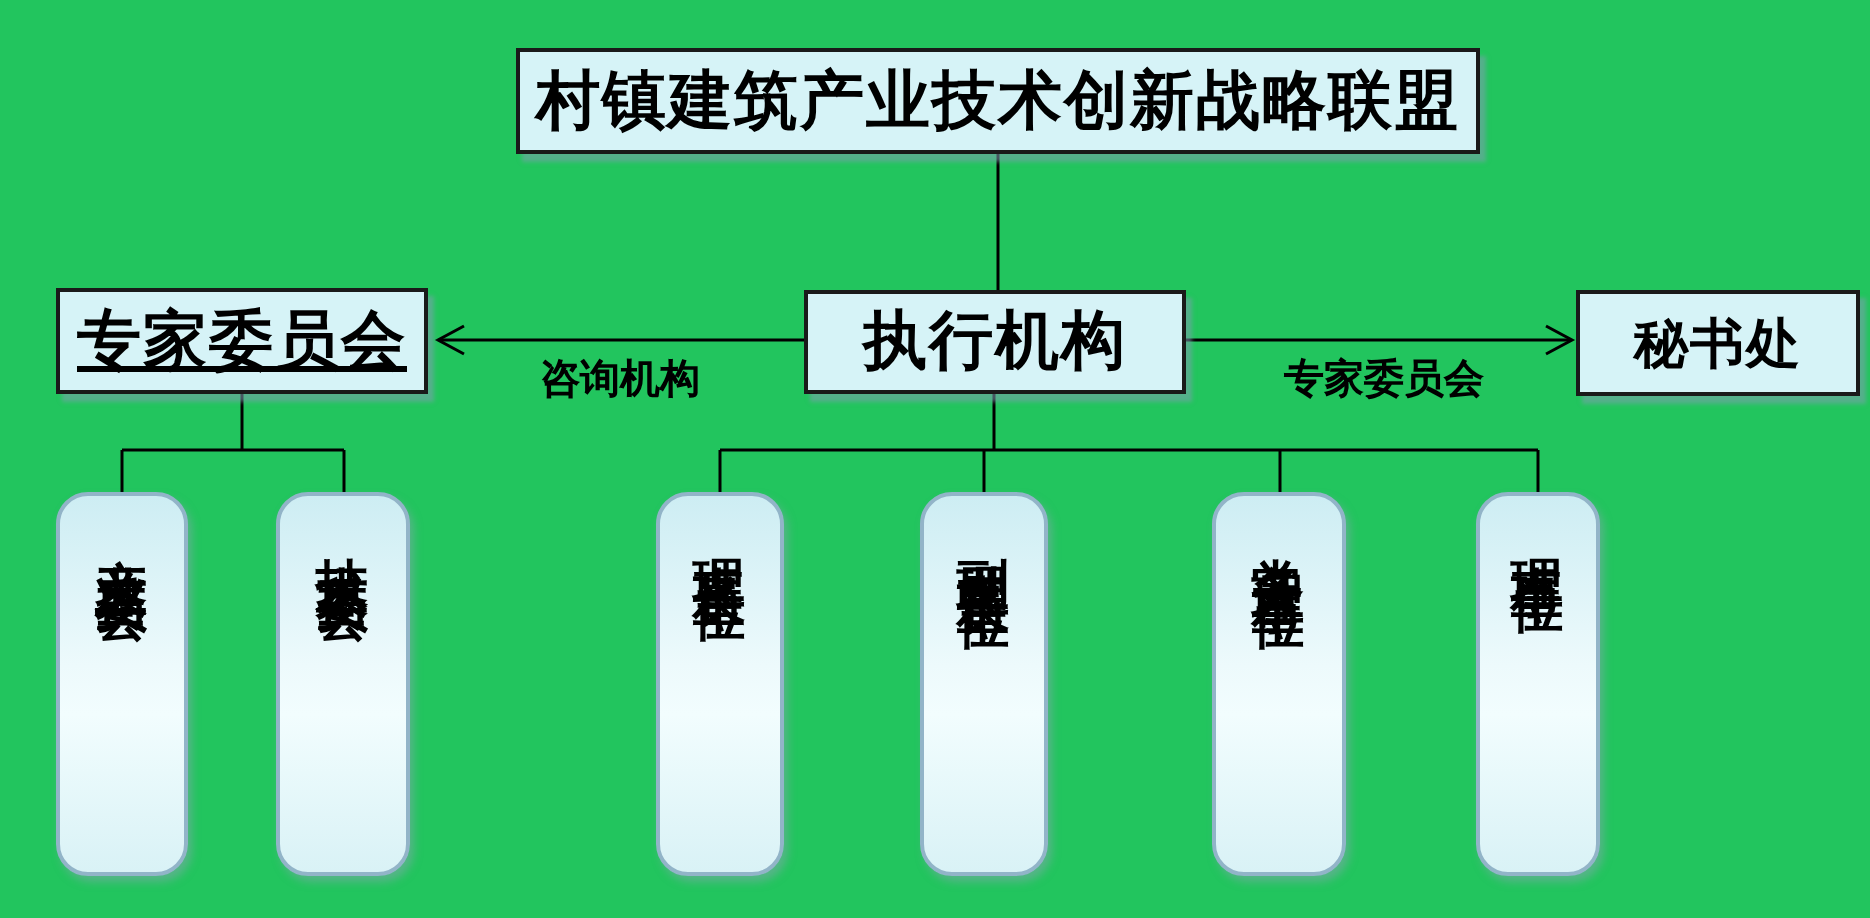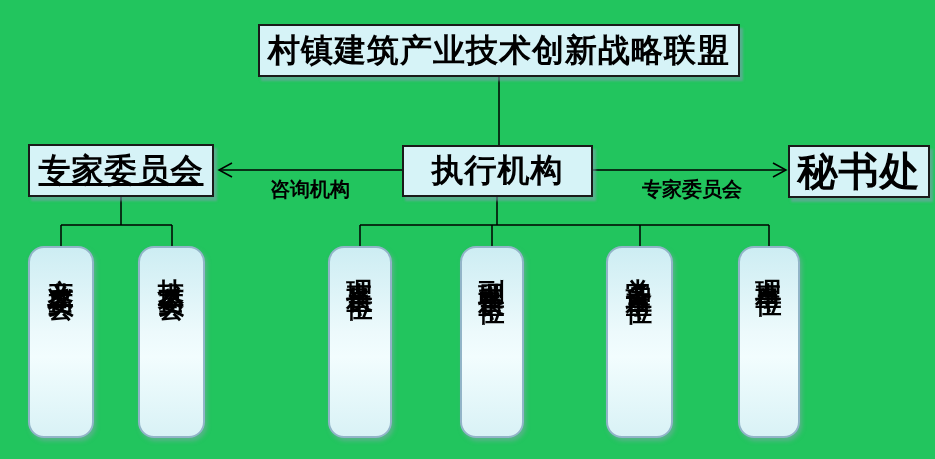--- a/index.html
+++ b/index.html
@@ -12,21 +12,21 @@
   .rect {
     position:absolute; box-sizing:border-box;
     background:#d6f3f7; border:2px solid #1a1a1a;
     box-shadow:3px 4px 2px rgba(128,158,176,0.55);
     display:flex; align-items:center; justify-content:center;
     font-weight:700; color:#000; letter-spacing:1px; white-space:nowrap;
   }
   .rect-root      { left:258px; top:24px;  width:482px; height:53px; font-size:32px; }
   .rect-expert    { left:28px;  top:144px; width:186px; height:53px; font-size:32px;text-decoration:underline; }
   .rect-council   { left:402px; top:145px; width:191px; height:52px; font-size:32px; }
-  .rect-secretary { left:788px; top:145px; width:142px; height:53px; font-size:40px; }
+  .rect-secretary { left:788px; top:145px; width:142px; height:53px; font-size:27px; }
 
   .arrow-label {
     position:absolute; top:136px; width:150px; text-align:center;
     font-family:"Liberation Serif", serif; font-weight:700; font-size:20px; color:#000;
     white-space:nowrap;
     margin-top:40px;
   }
   .label-left  { left:235px; }
   .label-right { left:617px; }
 

